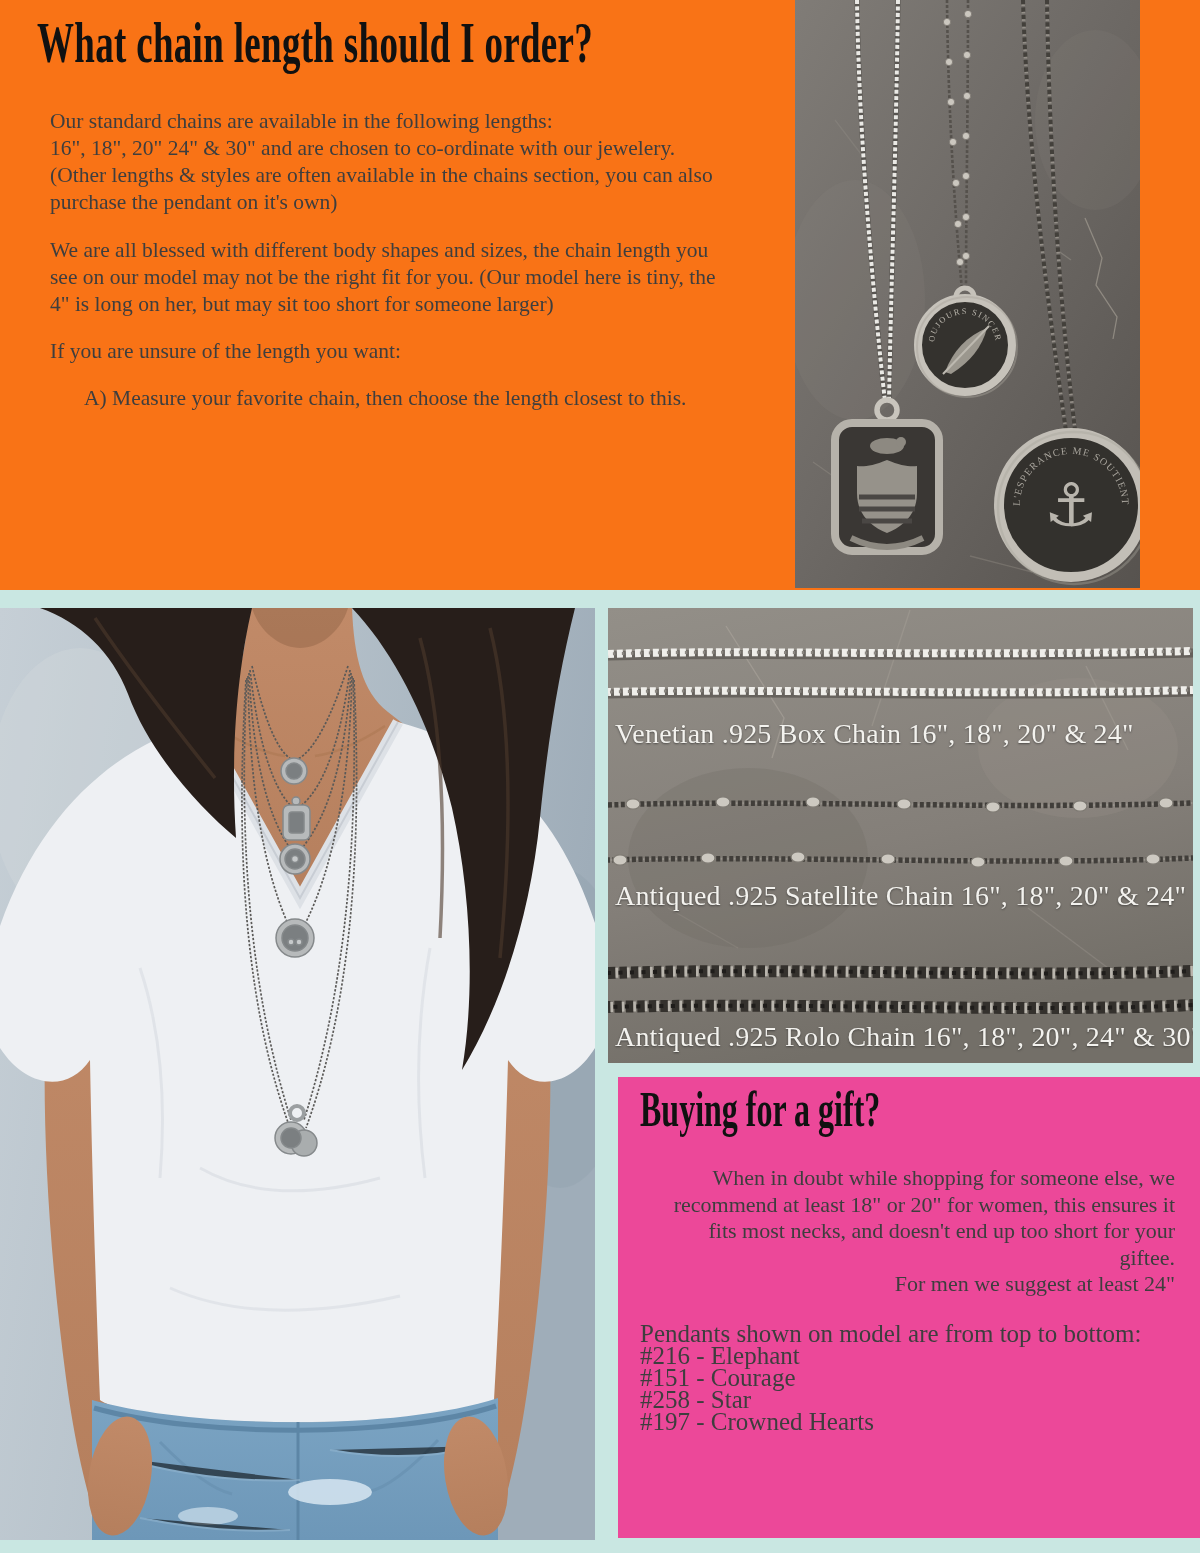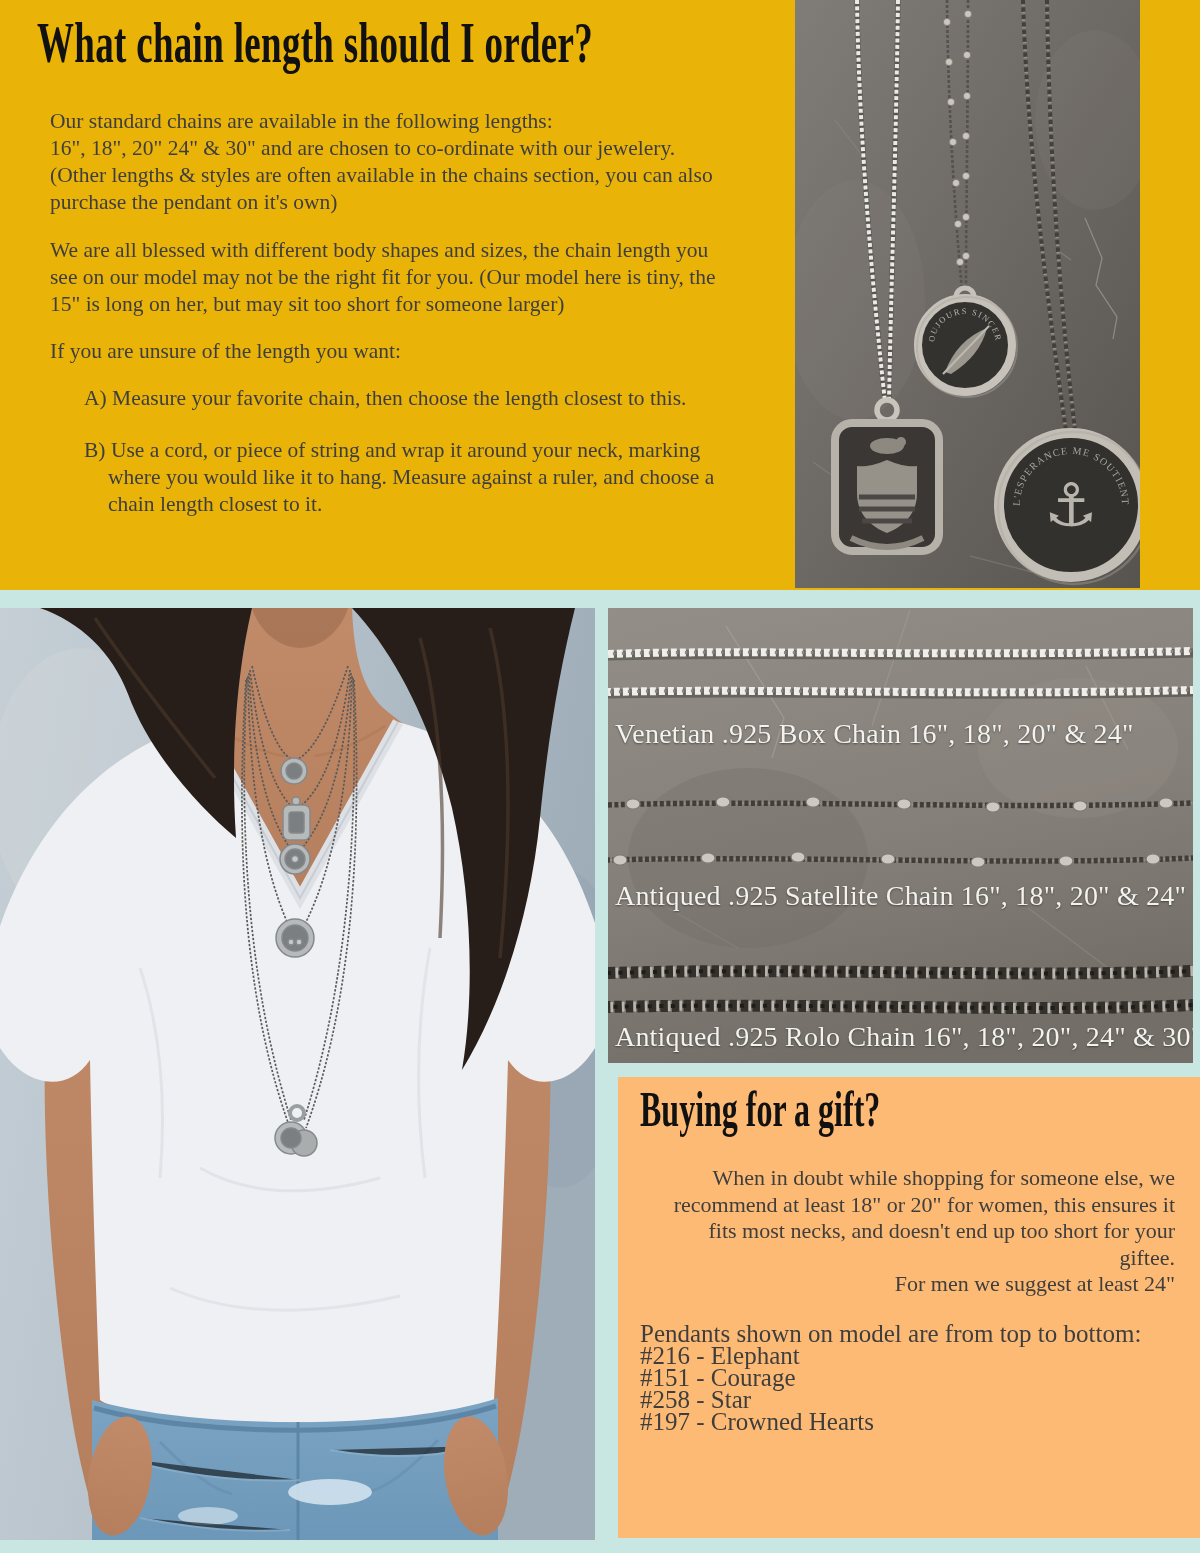--- a/index.html
+++ b/index.html
@@ -1,35 +1,35 @@
 <!DOCTYPE html>
 <html><head>
 <meta charset="utf-8">
 <style>
   html,body{margin:0;padding:0;background:#ffffff;}
   .page{position:relative;width:1200px;height:1553px;background:#ffffff;overflow:hidden;
         font-family:"Liberation Serif","DejaVu Serif",serif;}
   
-  .top-section{position:absolute;left:0;top:0;width:1200px;height:590px;background:#eab308;}
+  .top-section{position:absolute;left:0;top:0;width:1200px;height:590px;background:#f97316;}
   .display-heading{margin:0;font-family:"Liberation Serif","DejaVu Serif",serif;font-weight:700;
         color:#111111;white-space:nowrap;transform-origin:left top;}
   .intro-title{position:absolute;left:37px;top:14px;font-size:56px;line-height:1.05;
         transform:scaleX(0.66);letter-spacing:0.5px;}
   .body-text{position:absolute;left:38px;width:762px;margin:12px;font-size:21.5px;line-height:27px;
         color:#3e3e3e;white-space:pre-line;}
   .step{padding-left:58px;text-indent:-24px;}
   
   .pendant-photo{position:absolute;left:795px;top:0;width:345px;height:588px;overflow:hidden;}
   .teal-band{position:absolute;left:0;top:590px;width:1200px;height:963px;background:#c9e7e2;}
   .model-photo{position:absolute;left:0;top:18px;width:595px;height:932px;overflow:hidden;}
   .chains-photo{position:absolute;left:608px;top:18px;width:585px;height:455px;overflow:hidden;}
   .chain-label{position:absolute;left:7px;font-size:28px;color:#f3f2ee;white-space:nowrap;
         text-shadow:0 1px 2px rgba(35,35,35,0.6);letter-spacing:0.2px;}
   
-  .gift-box{position:absolute;left:618px;top:487px;width:582px;height:461px;background:#fdba74;}
+  .gift-box{position:absolute;left:618px;top:487px;width:582px;height:461px;background:#ec4899;}
   .gift-title{position:absolute;left:22px;top:6px;font-size:50px;line-height:1.05;
         transform:scaleX(0.64);}
   .gift-para{position:absolute;left:22px;top:88px;width:535px;margin:0;font-size:22px;
         line-height:26.5px;color:#3e3e3e;white-space:pre-line;text-align:right;}
   .gift-list{position:absolute;left:22px;width:535px;margin:0;font-size:25px;line-height:22px;
         color:#3e3e3e;white-space:pre-line;}
   .gift-list.pendants{top:246px;}
   .gift-list.extra{top:373px;}
   svg{display:block;}
 </style>
@@ -40,26 +40,23 @@
 
   <section class="top-section">
     <h1 class="display-heading intro-title">What chain length should I order?</h1>
 
     <p class="body-text" style="top:96px">Our standard chains are available in the following lengths:
 16", 18", 20" 24" &amp; 30"  and are chosen to co-ordinate with our jewelery.
 (Other lengths &amp; styles are often available in the chains section, you can also
 purchase the pendant on it's own)</p>
     <p class="body-text" style="top:225px">We are all blessed with different body shapes and sizes, the chain length you
 see on our model may not be the right fit for you. (Our model here is tiny, the
-15" is long on her, but may sit too short for someone larger)</p>
+4" is long on her, but may sit too short for someone larger)</p>
     <p class="body-text" style="top:326px">If you are unsure of the length you want:</p>
     <p class="body-text step" style="top:373px">A) Measure your favorite chain, then choose the length closest to this.</p>
-    <p class="body-text step" style="top:425px">B) Use a cord, or piece of string and wrap it around your neck, marking
-where you would like it to hang. Measure against a ruler, and choose a
-chain length closest to it.</p>
 
     <div class="pendant-photo">
       <svg viewBox="0 0 345 588" width="345" height="588">
         <defs>
           <linearGradient id="slateA" x1="0" y1="0" x2="1" y2="1">
             <stop offset="0" stop-color="#807c77"></stop>
             <stop offset="0.45" stop-color="#6e6a66"></stop>
             <stop offset="1" stop-color="#57534f"></stop>
           </linearGradient>
           <path id="arcFeather" d="M139,345 A31,31 0 0 1 201,345" fill="none"></path>

